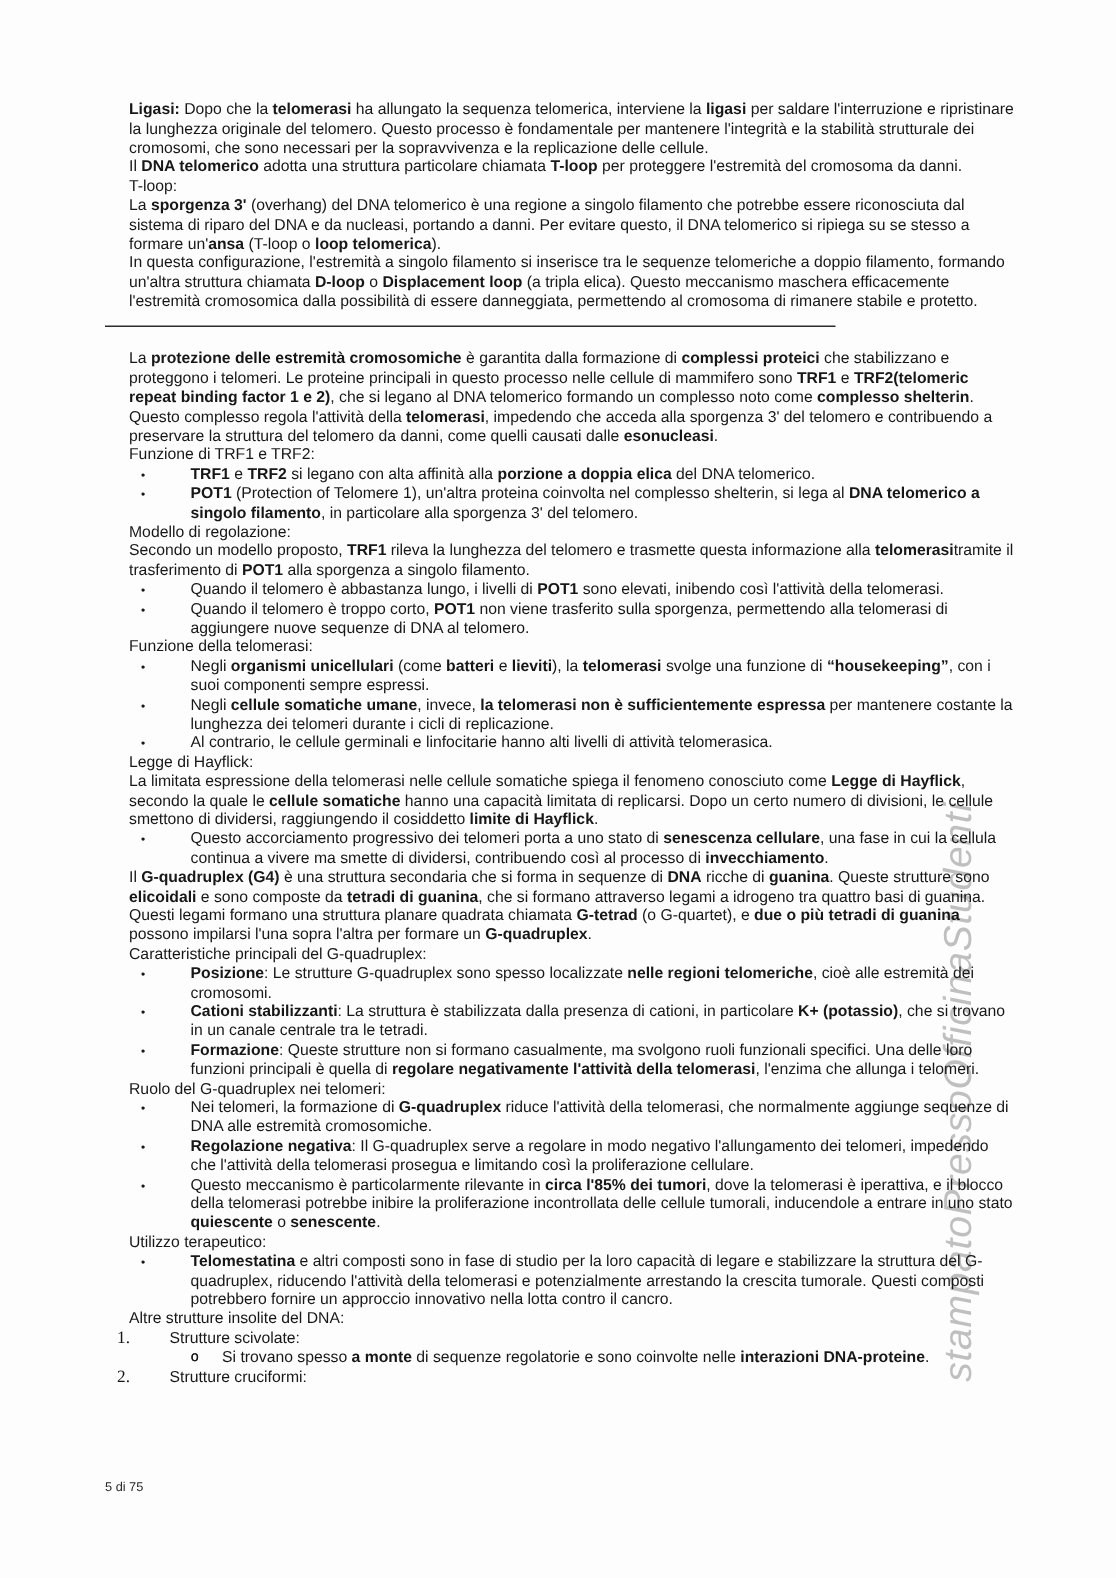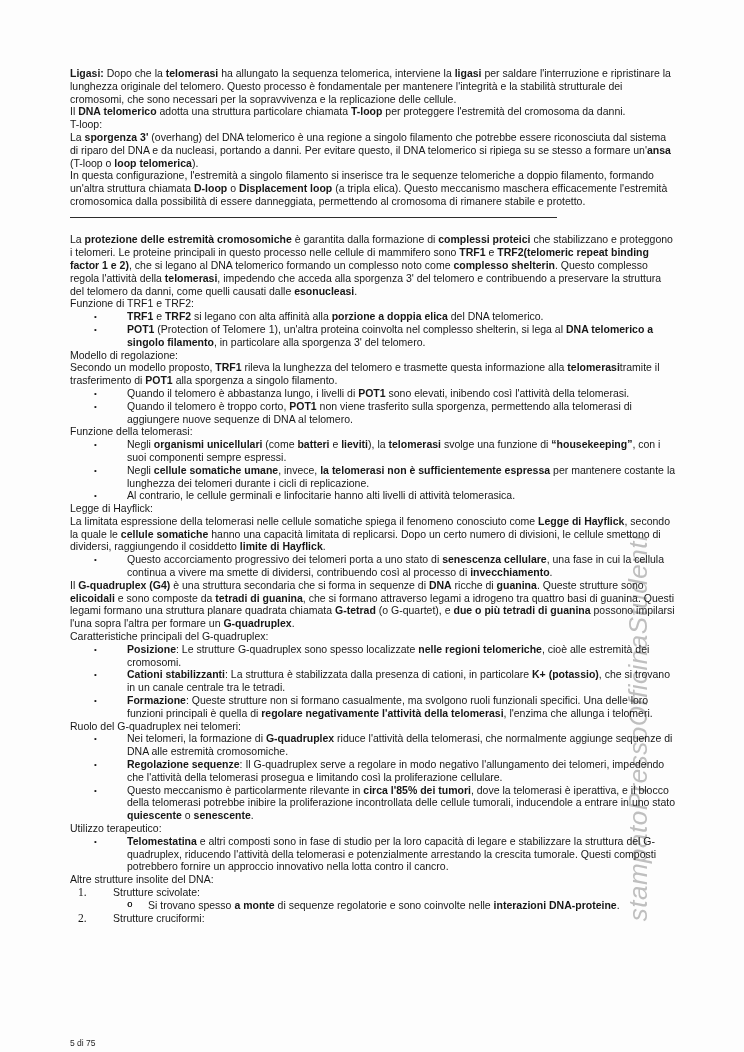--- a/index.html
+++ b/index.html
@@ -7,41 +7,41 @@
     width:744px;height:1052px;position:relative;overflow:hidden;
     background:#fdfdfd;color:#171717;
     font-family:"Liberation Sans","DejaVu Sans",sans-serif;
   }
   .page{position:absolute;inset:0;background:#fdfdfd;}
   main{
     position:absolute;left:70px;top:67px;width:607px;
     font-size:10.5px;line-height:12.8px;
     -webkit-font-smoothing:antialiased;
   }
-  .para{min-height:12.8px;}
+  .para{min-height:12.8px;margin-left:16px;}
   b{font-weight:bold;}
   .li{position:relative;}
   .li .marker{position:absolute;top:0;}
   .li.bullet{padding-left:57px;}
   .li.bullet .marker{left:24px;font-size:8px;top:1px;}
   .li.num{padding-left:43px;}
   .li.num .marker{left:8px;font-family:"Liberation Serif","DejaVu Serif",serif;font-size:11.5px;}
   .li.sub{padding-left:78px;}
   .li.sub .marker{left:57px;font-family:"Liberation Mono","DejaVu Sans Mono",monospace;font-size:9.5px;}
   .rule-line{height:12.8px;position:relative;}
   .rule-line .rule{position:absolute;left:0;top:9px;width:487px;height:0;border-top:1.6px solid #2c2c2c;}
   .spacer{height:12.8px;}
   .watermark{
     position:absolute;left:438px;top:713px;width:400px;height:30px;
     transform:rotate(-90deg);transform-origin:center;
     font-style:italic;font-size:26px;line-height:30px;text-align:center;
     color:#bfbfbf;letter-spacing:0.5px;white-space:nowrap;
     pointer-events:none;
   }
-  .footer{position:absolute;left:70px;top:1038px;font-size:8.5px;color:#262626;}
+  .footer{position:absolute;left:70px;top:986px;font-size:8.5px;color:#262626;}
 </style>
 </head>
 <body>
 
 <div class="page">
   <div class="watermark">stampatoPressoOfficinaStudenti</div>
   <main>
       <div class="para"><b>Ligasi:</b><span> Dopo che la </span><b>telomerasi</b><span> ha allungato la sequenza telomerica, interviene la </span><b>ligasi</b><span> per saldare l'interruzione e ripristinare la lunghezza originale del telomero. Questo processo è fondamentale per mantenere l'integrità e la stabilità strutturale dei cromosomi, che sono necessari per la sopravvivenza e la replicazione delle cellule.</span></div>
       <div class="para"><span>Il </span><b>DNA telomerico</b><span> adotta una struttura particolare chiamata </span><b>T-loop</b><span> per proteggere l'estremità del cromosoma da danni.</span></div>
       <div class="para"><span>T-loop:</span></div>
@@ -66,21 +66,21 @@
       <div class="para"><span>Legge di Hayflick:</span></div>
       <div class="para"><span>La limitata espressione della telomerasi nelle cellule somatiche spiega il fenomeno conosciuto come </span><b>Legge di Hayflick</b><span>, secondo la quale le </span><b>cellule somatiche</b><span> hanno una capacità limitata di replicarsi. Dopo un certo numero di divisioni, le cellule smettono di dividersi, raggiungendo il cosiddetto </span><b>limite di Hayflick</b><span>.</span></div>
       <div class="li bullet"><span class="marker">•</span><span class="li-text"><span>Questo accorciamento progressivo dei telomeri porta a uno stato di </span><b>senescenza cellulare</b><span>, una fase in cui la cellula continua a vivere ma smette di dividersi, contribuendo così al processo di </span><b>invecchiamento</b><span>.</span></span></div>
       <div class="para"><span>Il </span><b>G-quadruplex (G4)</b><span> è una struttura secondaria che si forma in sequenze di </span><b>DNA</b><span> ricche di </span><b>guanina</b><span>. Queste strutture sono </span><b>elicoidali</b><span> e sono composte da </span><b>tetradi di guanina</b><span>, che si formano attraverso legami a idrogeno tra quattro basi di guanina. Questi legami formano una struttura planare quadrata chiamata </span><b>G-tetrad</b><span> (o G-quartet), e </span><b>due o più tetradi di guanina</b><span> possono impilarsi l'una sopra l'altra per formare un </span><b>G-quadruplex</b><span>.</span></div>
       <div class="para"><span>Caratteristiche principali del G-quadruplex:</span></div>
       <div class="li bullet"><span class="marker">•</span><span class="li-text"><b>Posizione</b><span>: Le strutture G-quadruplex sono spesso localizzate </span><b>nelle regioni telomeriche</b><span>, cioè alle estremità dei cromosomi.</span></span></div>
       <div class="li bullet"><span class="marker">•</span><span class="li-text"><b>Cationi stabilizzanti</b><span>: La struttura è stabilizzata dalla presenza di cationi, in particolare </span><b>K+ (potassio)</b><span>, che si trovano in un canale centrale tra le tetradi.</span></span></div>
       <div class="li bullet"><span class="marker">•</span><span class="li-text"><b>Formazione</b><span>: Queste strutture non si formano casualmente, ma svolgono ruoli funzionali specifici. Una delle loro funzioni principali è quella di </span><b>regolare negativamente l'attività della telomerasi</b><span>, l'enzima che allunga i telomeri.</span></span></div>
       <div class="para"><span>Ruolo del G-quadruplex nei telomeri:</span></div>
       <div class="li bullet"><span class="marker">•</span><span class="li-text"><span>Nei telomeri, la formazione di </span><b>G-quadruplex</b><span> riduce l'attività della telomerasi, che normalmente aggiunge sequenze di DNA alle estremità cromosomiche.</span></span></div>
-      <div class="li bullet"><span class="marker">•</span><span class="li-text"><b>Regolazione sequenze</b><span>: Il G-quadruplex serve a regolare in modo negativo l'allungamento dei telomeri, impedendo che l'attività della telomerasi prosegua e limitando così la proliferazione cellulare.</span></span></div>
+      <div class="li bullet"><span class="marker">•</span><span class="li-text"><b>Regolazione negativa</b><span>: Il G-quadruplex serve a regolare in modo negativo l'allungamento dei telomeri, impedendo che l'attività della telomerasi prosegua e limitando così la proliferazione cellulare.</span></span></div>
       <div class="li bullet"><span class="marker">•</span><span class="li-text"><span>Questo meccanismo è particolarmente rilevante in </span><b>circa l'85% dei tumori</b><span>, dove la telomerasi è iperattiva, e il blocco della telomerasi potrebbe inibire la proliferazione incontrollata delle cellule tumorali, inducendole a entrare in uno stato </span><b>quiescente</b><span> o </span><b>senescente</b><span>.</span></span></div>
       <div class="para"><span>Utilizzo terapeutico:</span></div>
       <div class="li bullet"><span class="marker">•</span><span class="li-text"><b>Telomestatina</b><span> e altri composti sono in fase di studio per la loro capacità di legare e stabilizzare la struttura del G-quadruplex, riducendo l'attività della telomerasi e potenzialmente arrestando la crescita tumorale. Questi composti potrebbero fornire un approccio innovativo nella lotta contro il cancro.</span></span></div>
       <div class="para"><span>Altre strutture insolite del DNA:</span></div>
       <div class="li num"><span class="marker">1.</span><span class="li-text"><span>Strutture scivolate:</span></span></div>
       <div class="li sub"><span class="marker">o</span></div>
       <div class="li sub"><span class="marker">o</span><span class="li-text"><span>Si trovano spesso </span><b>a monte</b><span> di sequenze regolatorie e sono coinvolte nelle </span><b>interazioni DNA-proteine</b><span>.</span></span></div>
       <div class="li num"><span class="marker">2.</span><span class="li-text"><span>Strutture cruciformi:</span></span></div>
     </main>
   <div class="footer">5 di 75</div>

